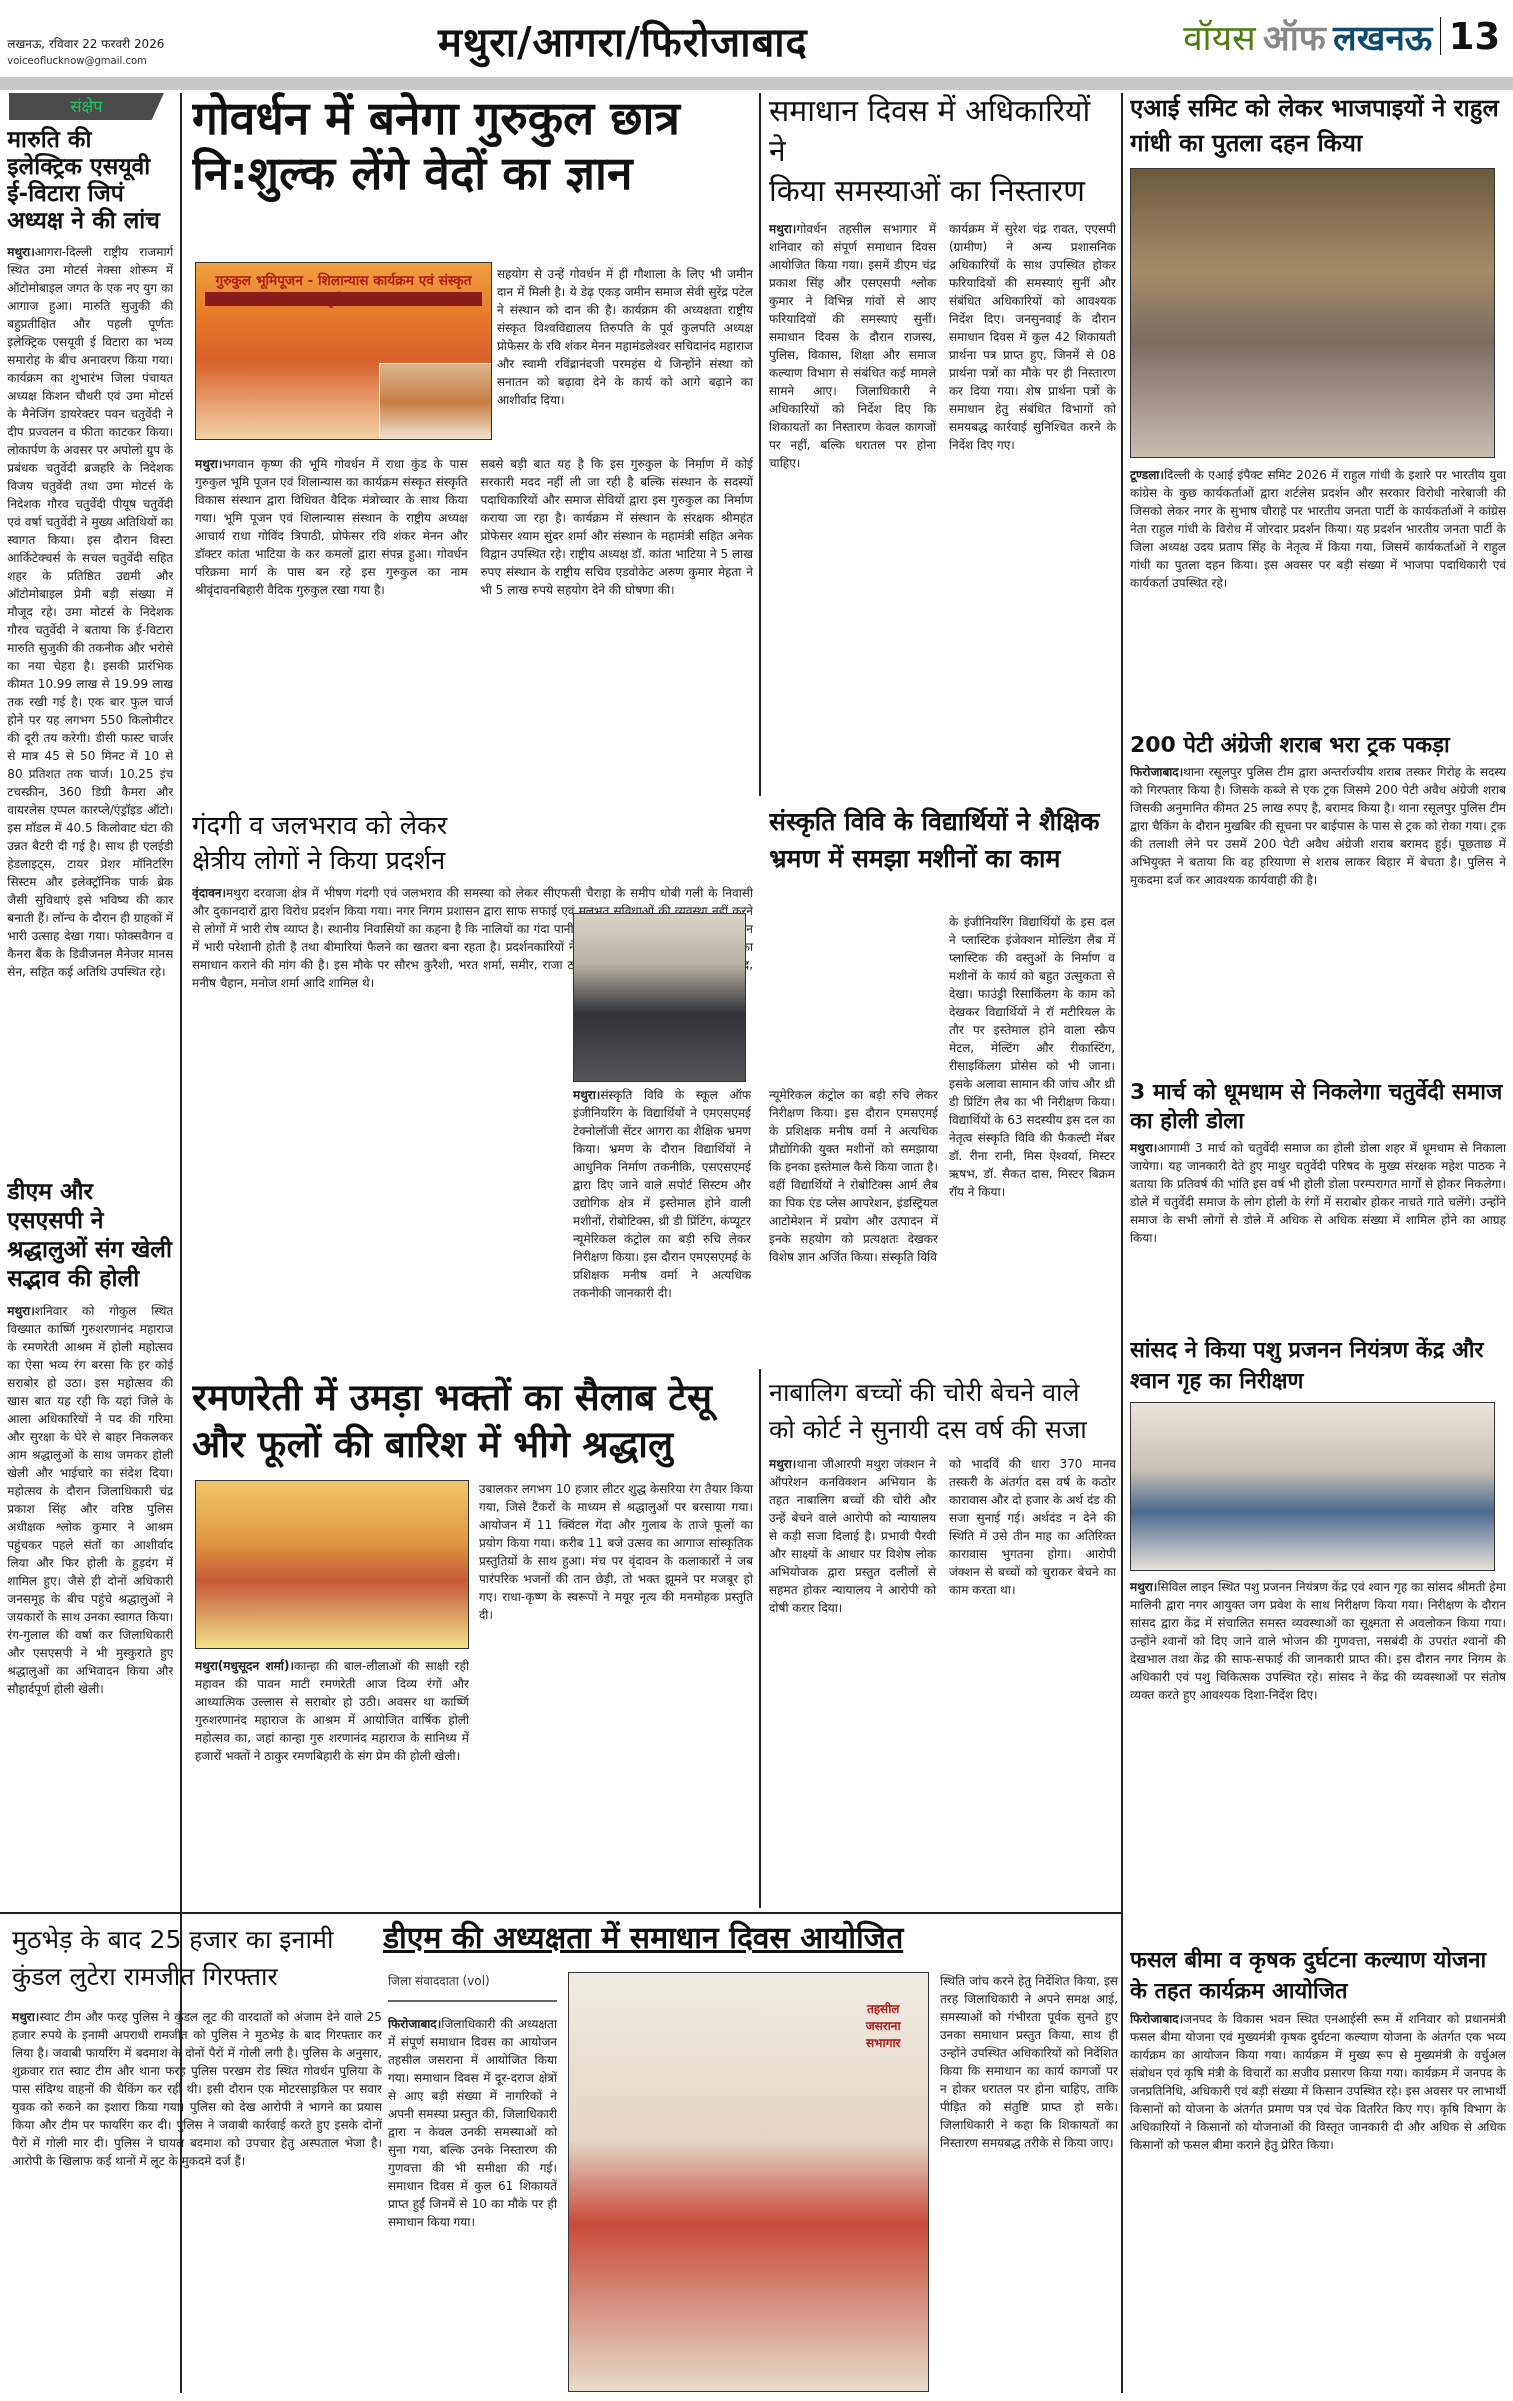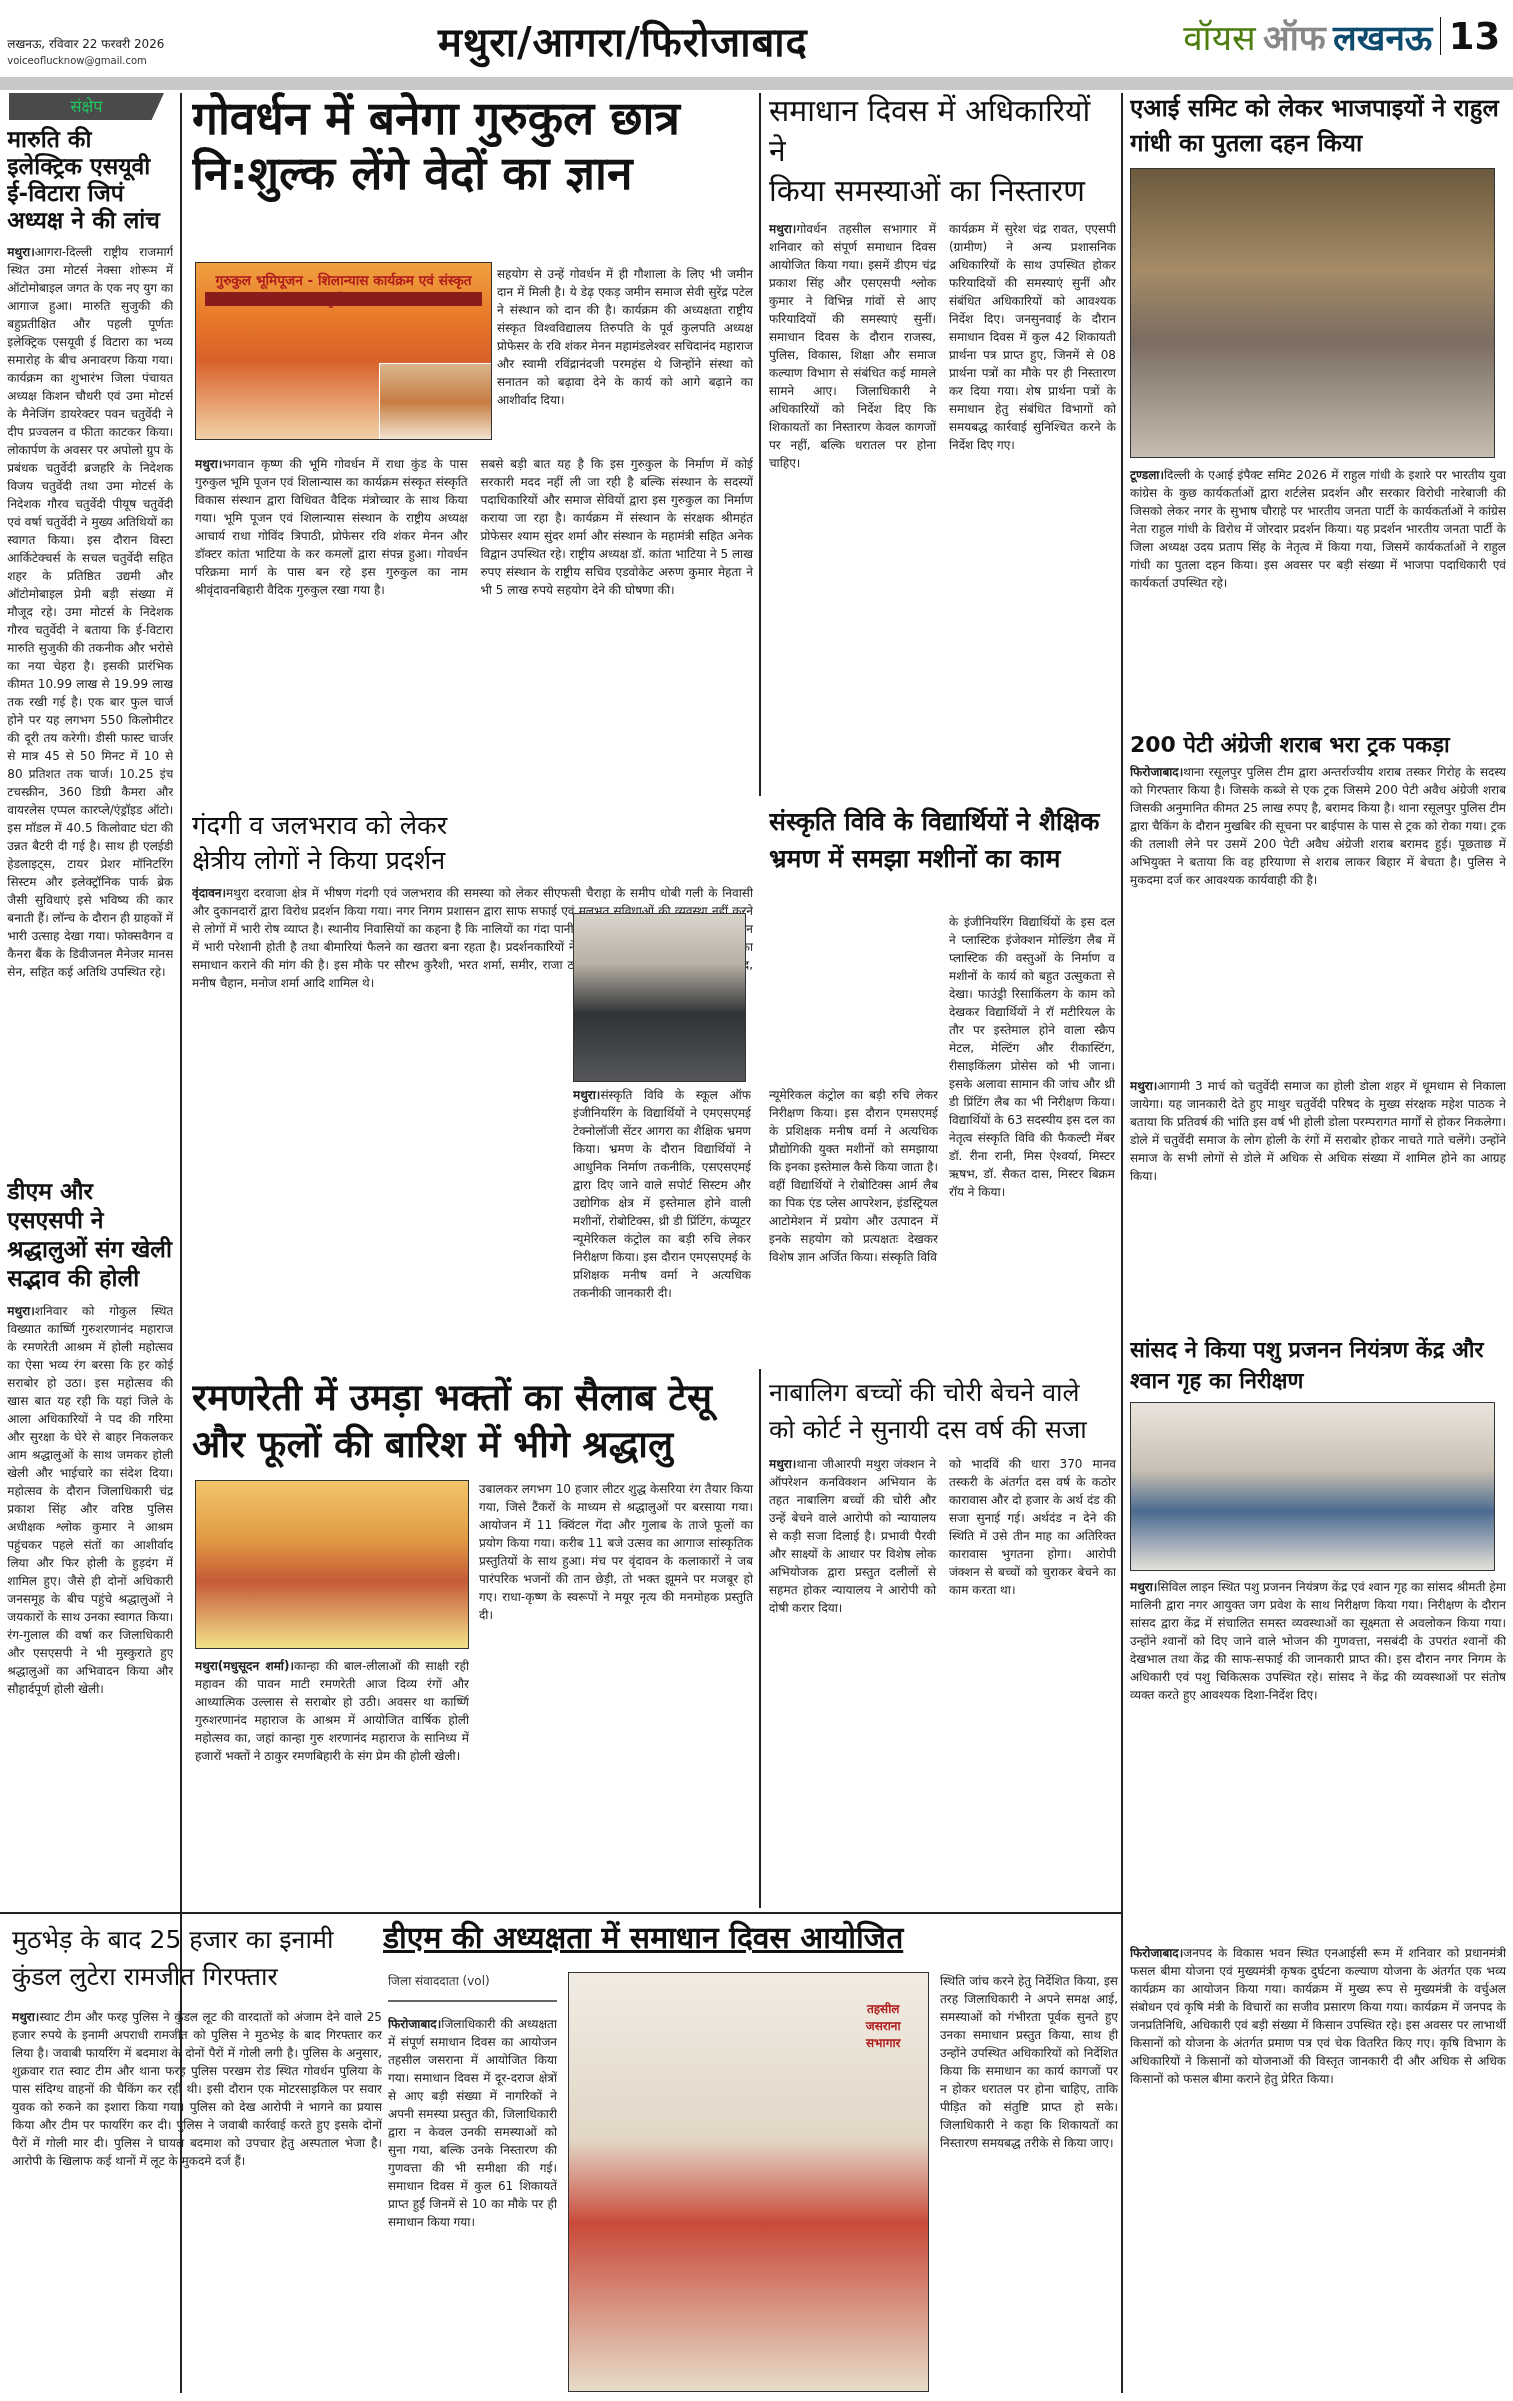--- a/index.html
+++ b/index.html
@@ -119,20 +119,21 @@
   <div class="photo ph-crowd" style="position:relative; width:365px; height:290px; margin-bottom:7.3px;"></div>
   <p class="body-text"><span class="dateline">टूण्डला।</span><span>दिल्ली के एआई इंपैक्ट समिट 2026 में राहुल गांधी के इशारे पर भारतीय युवा कांग्रेस के कुछ कार्यकर्ताओं द्वारा शर्टलेस प्रदर्शन और सरकार विरोधी नारेबाजी की जिसको लेकर नगर के सुभाष चौराहे पर भारतीय जनता पार्टी के कार्यकर्ताओं ने कांग्रेस नेता राहुल गांधी के विरोध में जोरदार प्रदर्शन किया। यह प्रदर्शन भारतीय जनता पार्टी के जिला अध्यक्ष उदय प्रताप सिंह के नेतृत्व में किया गया, जिसमें कार्यकर्ताओं ने राहुल गांधी का पुतला दहन किया। इस अवसर पर बड़ी संख्या में भाजपा पदाधिकारी एवं कार्यकर्ता उपस्थित रहे।</span></p>
 </article>
 
 <article class="article" style="left:1130px; top:730px; width:376px; height:338px;">
   <h2 class="hl" style="font-size:22px; line-height:29px; margin-bottom:3.7px;">200 पेटी अंग्रेजी शराब भरा ट्रक पकड़ा</h2>
   <p class="body-text"><span class="dateline">फिरोजाबाद।</span><span>थाना रसूलपुर पुलिस टीम द्वारा अन्तर्राज्यीय शराब तस्कर गिरोह के सदस्य को गिरफ्तार किया है। जिसके कब्जे से एक ट्रक जिसमे 200 पेटी अवैध अंग्रेजी शराब जिसकी अनुमानित कीमत 25 लाख रुपए है, बरामद किया है। थाना रसूलपुर पुलिस टीम द्वारा चैकिंग के दौरान मुखबिर की सूचना पर बाईपास के पास से ट्रक को रोका गया। ट्रक की तलाशी लेने पर उसमें 200 पेटी अवैध अंग्रेजी शराब बरामद हुई। पूछताछ में अभियुक्त ने बताया कि वह हरियाणा से शराब लाकर बिहार में बेचता है। पुलिस ने मुकदमा दर्ज कर आवश्यक कार्यवाही की है।</span></p>
 </article>
 
 <article class="article" style="left:1130px; top:1077px; width:376px; height:246px;">
+  <h2 class="hl" style="font-size:22px; line-height:29px; margin-bottom:3.7px;">3 मार्च को धूमधाम से निकलेगा चतुर्वेदी समाज का होली डोला</h2>
   <p class="body-text"><span class="dateline">मथुरा।</span><span>आगामी 3 मार्च को चतुर्वेदी समाज का होली डोला शहर में धूमधाम से निकाला जायेगा। यह जानकारी देते हुए माथुर चतुर्वेदी परिषद के मुख्य संरक्षक महेश पाठक ने बताया कि प्रतिवर्ष की भांति इस वर्ष भी होली डोला परम्परागत मार्गों से होकर निकलेगा। डोले में चतुर्वेदी समाज के लोग होली के रंगों में सराबोर होकर नाचते गाते चलेंगे। उन्होंने समाज के सभी लोगों से डोले में अधिक से अधिक संख्या में शामिल होने का आग्रह किया।</span></p>
 </article>
 
 <article class="article" style="left:192px; top:808px; width:561px; height:548px;">
   <h2 class="hl light" style="font-size:25.6px; line-height:35px;">गंदगी व जलभराव को लेकर</h2>
   <h2 class="hl light" style="font-size:25.6px; line-height:35px; margin-bottom:5.5px;">क्षेत्रीय लोगों ने किया प्रदर्शन</h2>
   <p class="body-text"><span class="dateline">वृंदावन।</span><span>मथुरा दरवाजा क्षेत्र में भीषण गंदगी एवं जलभराव की समस्या को लेकर सीएफसी चैराहा के समीप धोबी गली के निवासी और दुकानदारों द्वारा विरोध प्रदर्शन किया गया। नगर निगम प्रशासन द्वारा साफ सफाई एवं मलभत सुविधाओं की व्यवस्था नहीं करने से लोगों में भारी रोष व्याप्त है। स्थानीय निवासियों का कहना है कि नालियों का गंदा पानी सड़क पर भरा रहता है जिससे आवागमन में भारी परेशानी होती है तथा बीमारियां फैलने का खतरा बना रहता है। प्रदर्शनकारियों ने नगर निगम प्रशासन से शीघ्र समस्या का समाधान कराने की मांग की है। इस मौके पर सौरभ कुरैशी, भरत शर्मा, समीर, राजा ठाकुर, इरशाद, डब्बू, मुन्ना, आश मोहम्मद, मनीष चैहान, मनोज शर्मा आदि शामिल थे।</span></p>
 </article>
 
 <article class="article" style="left:769px; top:803px; width:347px; height:557px;">
@@ -195,15 +196,16 @@
   <p class="body-text"><span class="dateline">फिरोजाबाद।</span><span>जिलाधिकारी की अध्यक्षता में संपूर्ण समाधान दिवस का आयोजन तहसील जसराना में आयोजित किया गया। समाधान दिवस में दूर-दराज क्षेत्रों से आए बड़ी संख्या में नागरिकों ने अपनी समस्या प्रस्तुत की, जिलाधिकारी द्वारा न केवल उनकी समस्याओं को सुना गया, बल्कि उनके निस्तारण की गुणवत्ता की भी समीक्षा की गई। समाधान दिवस में कुल 61 शिकायतें प्राप्त हुईं जिनमें से 10 का मौके पर ही समाधान किया गया।</span></p>
 </div>
 <div class="photo ph-meeting" style="left:568px; top:1972px; width:361px; height:420px;">
   <div style="position:absolute; right:12.8px; top:27px; width:64px; color:#b01c1c; font-size:12px; font-weight:bold; text-align:center;">तहसील जसराना सभागार</div>
 </div>
 <div class="article" style="left:940px; top:1972px; width:178px; height:424px;">
   <p class="body-text">स्थिति जांच करने हेतु निर्देशित किया, इस तरह जिलाधिकारी ने अपने समक्ष आई, समस्याओं को गंभीरता पूर्वक सुनते हुए उनका समाधान प्रस्तुत किया, साथ ही उन्होंने उपस्थित अधिकारियों को निर्देशित किया कि समाधान का कार्य कागजों पर न होकर धरातल पर होना चाहिए, ताकि पीड़ित को संतुष्टि प्राप्त हो सके। जिलाधिकारी ने कहा कि शिकायतों का निस्तारण समयबद्ध तरीके से किया जाए।</p>
 </div>
 
 <article class="article" style="left:1130px; top:1944px; width:376px; height:452px;">
+  <h2 class="hl" style="font-size:22px; line-height:31px; margin-bottom:3.7px;">फसल बीमा व कृषक दुर्घटना कल्याण योजना के तहत कार्यक्रम आयोजित</h2>
   <p class="body-text"><span class="dateline">फिरोजाबाद।</span><span>जनपद के विकास भवन स्थित एनआईसी रूम में शनिवार को प्रधानमंत्री फसल बीमा योजना एवं मुख्यमंत्री कृषक दुर्घटना कल्याण योजना के अंतर्गत एक भव्य कार्यक्रम का आयोजन किया गया। कार्यक्रम में मुख्य रूप से मुख्यमंत्री के वर्चुअल संबोधन एवं कृषि मंत्री के विचारों का सजीव प्रसारण किया गया। कार्यक्रम में जनपद के जनप्रतिनिधि, अधिकारी एवं बड़ी संख्या में किसान उपस्थित रहे। इस अवसर पर लाभार्थी किसानों को योजना के अंतर्गत प्रमाण पत्र एवं चेक वितरित किए गए। कृषि विभाग के अधिकारियों ने किसानों को योजनाओं की विस्तृत जानकारी दी और अधिक से अधिक किसानों को फसल बीमा कराने हेतु प्रेरित किया।</span></p>
 </article>
 
 
 </body></html>

